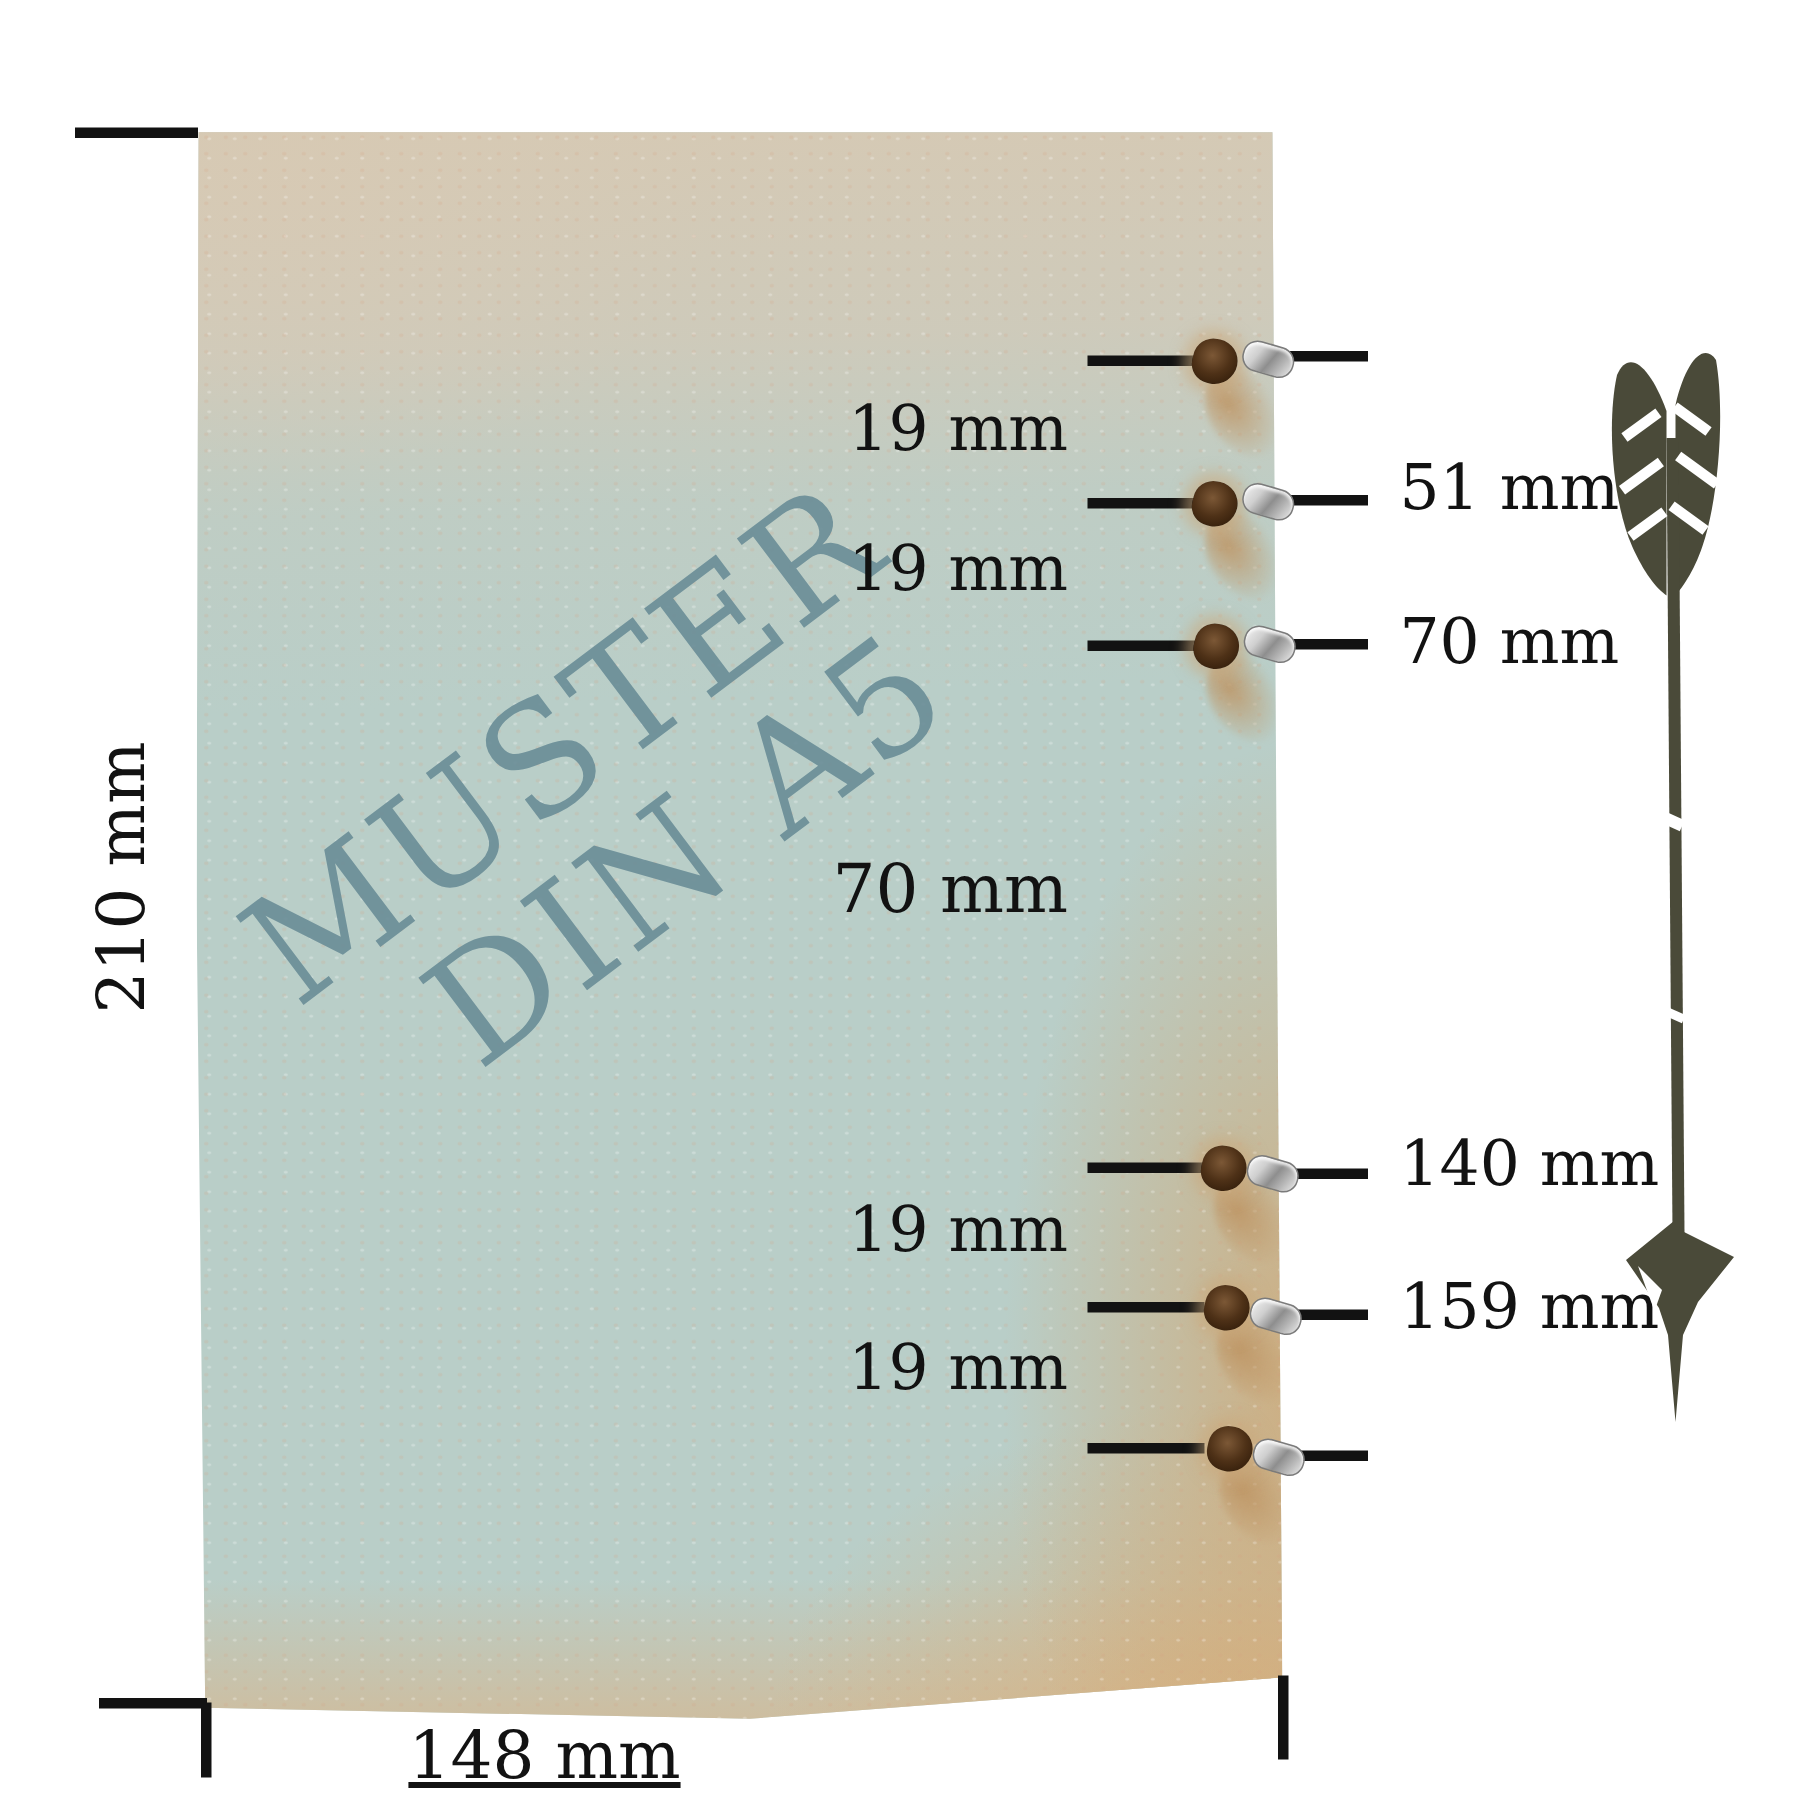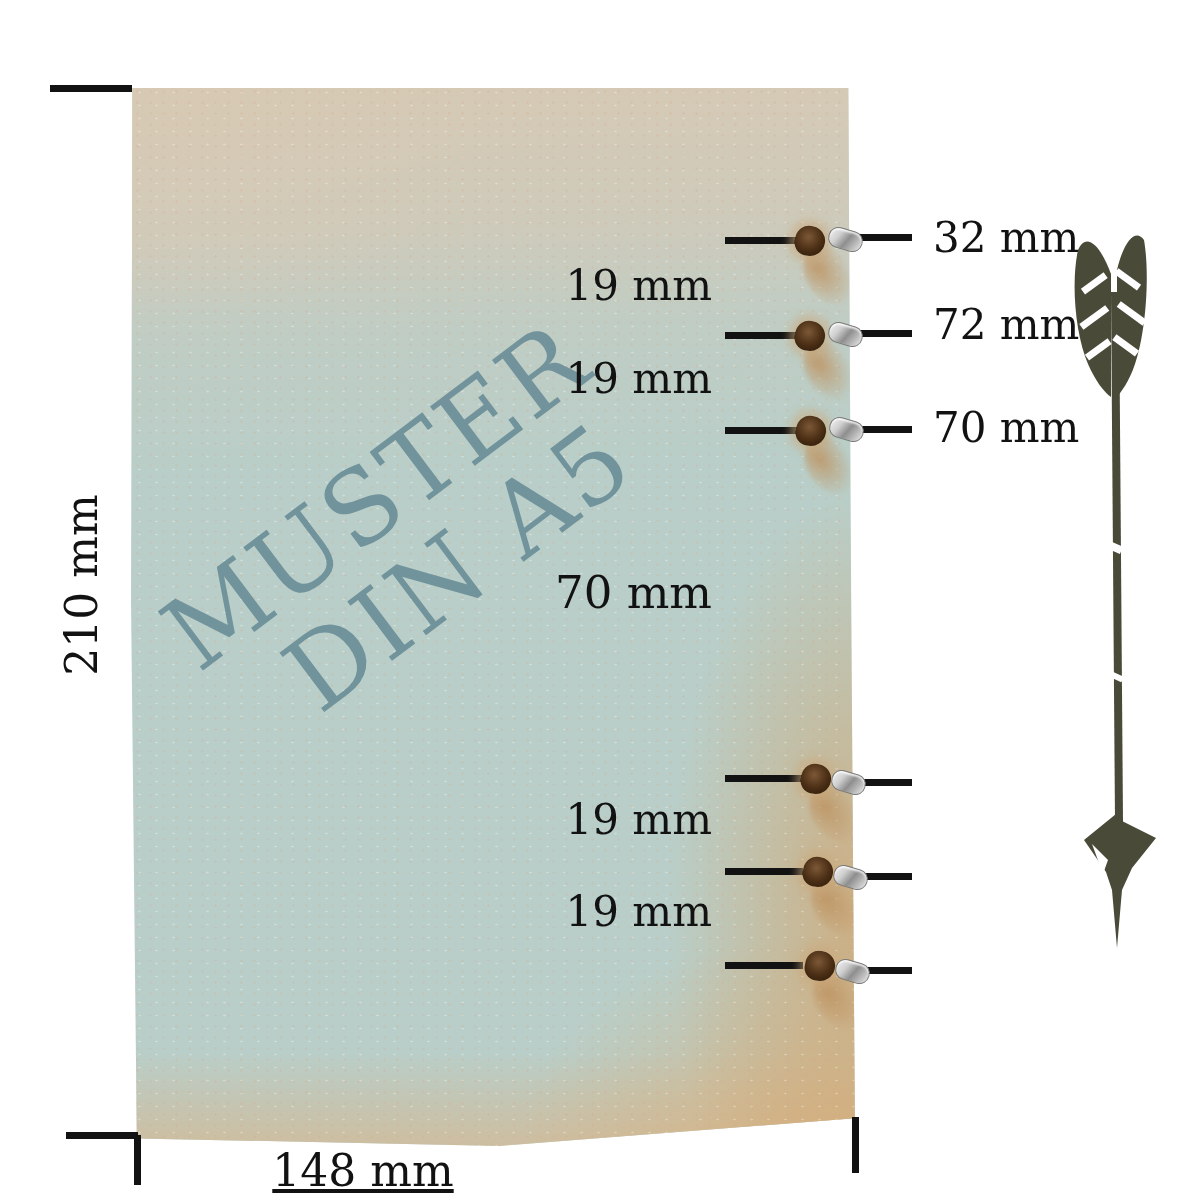--- a/index.html
+++ b/index.html
@@ -92,43 +92,44 @@
   <div class="tick v" style="left:134px;top:1135px;height:50px;"></div>
   <div class="tick v" style="left:852px;top:1117px;height:56px;"></div>
 
   <div class="dim-label rotated" style="left:-18px;top:560px;width:200px;">210 mm</div>
   <div class="dim-label" style="left:263px;top:1146px;width:200px;text-decoration:underline;">148 mm</div>
 
   <div class="lline" style="top:237px;"></div>
   <div class="rline" style="top:234px;"></div>
   <div class="hole" style="left:795px;top:226px;"></div>
   <div class="ring" style="left:828px;top:229px;"></div>
-  <div class="hole-label" style="top:214px;">32 mm</div>
 
   <div class="lline" style="top:332px;"></div>
   <div class="rline" style="top:330px;"></div>
   <div class="hole" style="left:795px;top:321px;"></div>
   <div class="ring" style="left:828px;top:324px;"></div>
-  <div class="hole-label" style="top:301px;">72 mm</div>
+  <div class="hole-label" style="top:301px;">51 mm</div>
 
   <div class="lline" style="top:427px;"></div>
   <div class="rline" style="top:426px;"></div>
   <div class="hole" style="left:796px;top:416px;"></div>
   <div class="ring" style="left:829px;top:419px;"></div>
   <div class="hole-label" style="top:404px;">70 mm</div>
 
   <div class="lline" style="top:775px;"></div>
   <div class="rline" style="top:779px;"></div>
   <div class="hole" style="left:801px;top:764px;"></div>
   <div class="ring" style="left:831px;top:772px;"></div>
+  <div class="hole-label" style="top:752px;">140 mm</div>
 
   <div class="lline" style="top:868px;"></div>
   <div class="rline" style="top:873px;"></div>
   <div class="hole" style="left:803px;top:857px;"></div>
   <div class="ring" style="left:833px;top:867px;"></div>
+  <div class="hole-label" style="top:847px;">159 mm</div>
 
   <div class="lline" style="top:962px;"></div>
   <div class="rline" style="top:967px;"></div>
   <div class="hole" style="left:805px;top:951px;"></div>
   <div class="ring" style="left:835px;top:961px;"></div>
 
   <div class="gap-label" style="top:262px;">19 mm</div>
   <div class="gap-label" style="top:355px;">19 mm</div>
   <div class="gap-label big" style="top:569px;">70 mm</div>
   <div class="gap-label" style="top:796px;">19 mm</div>

